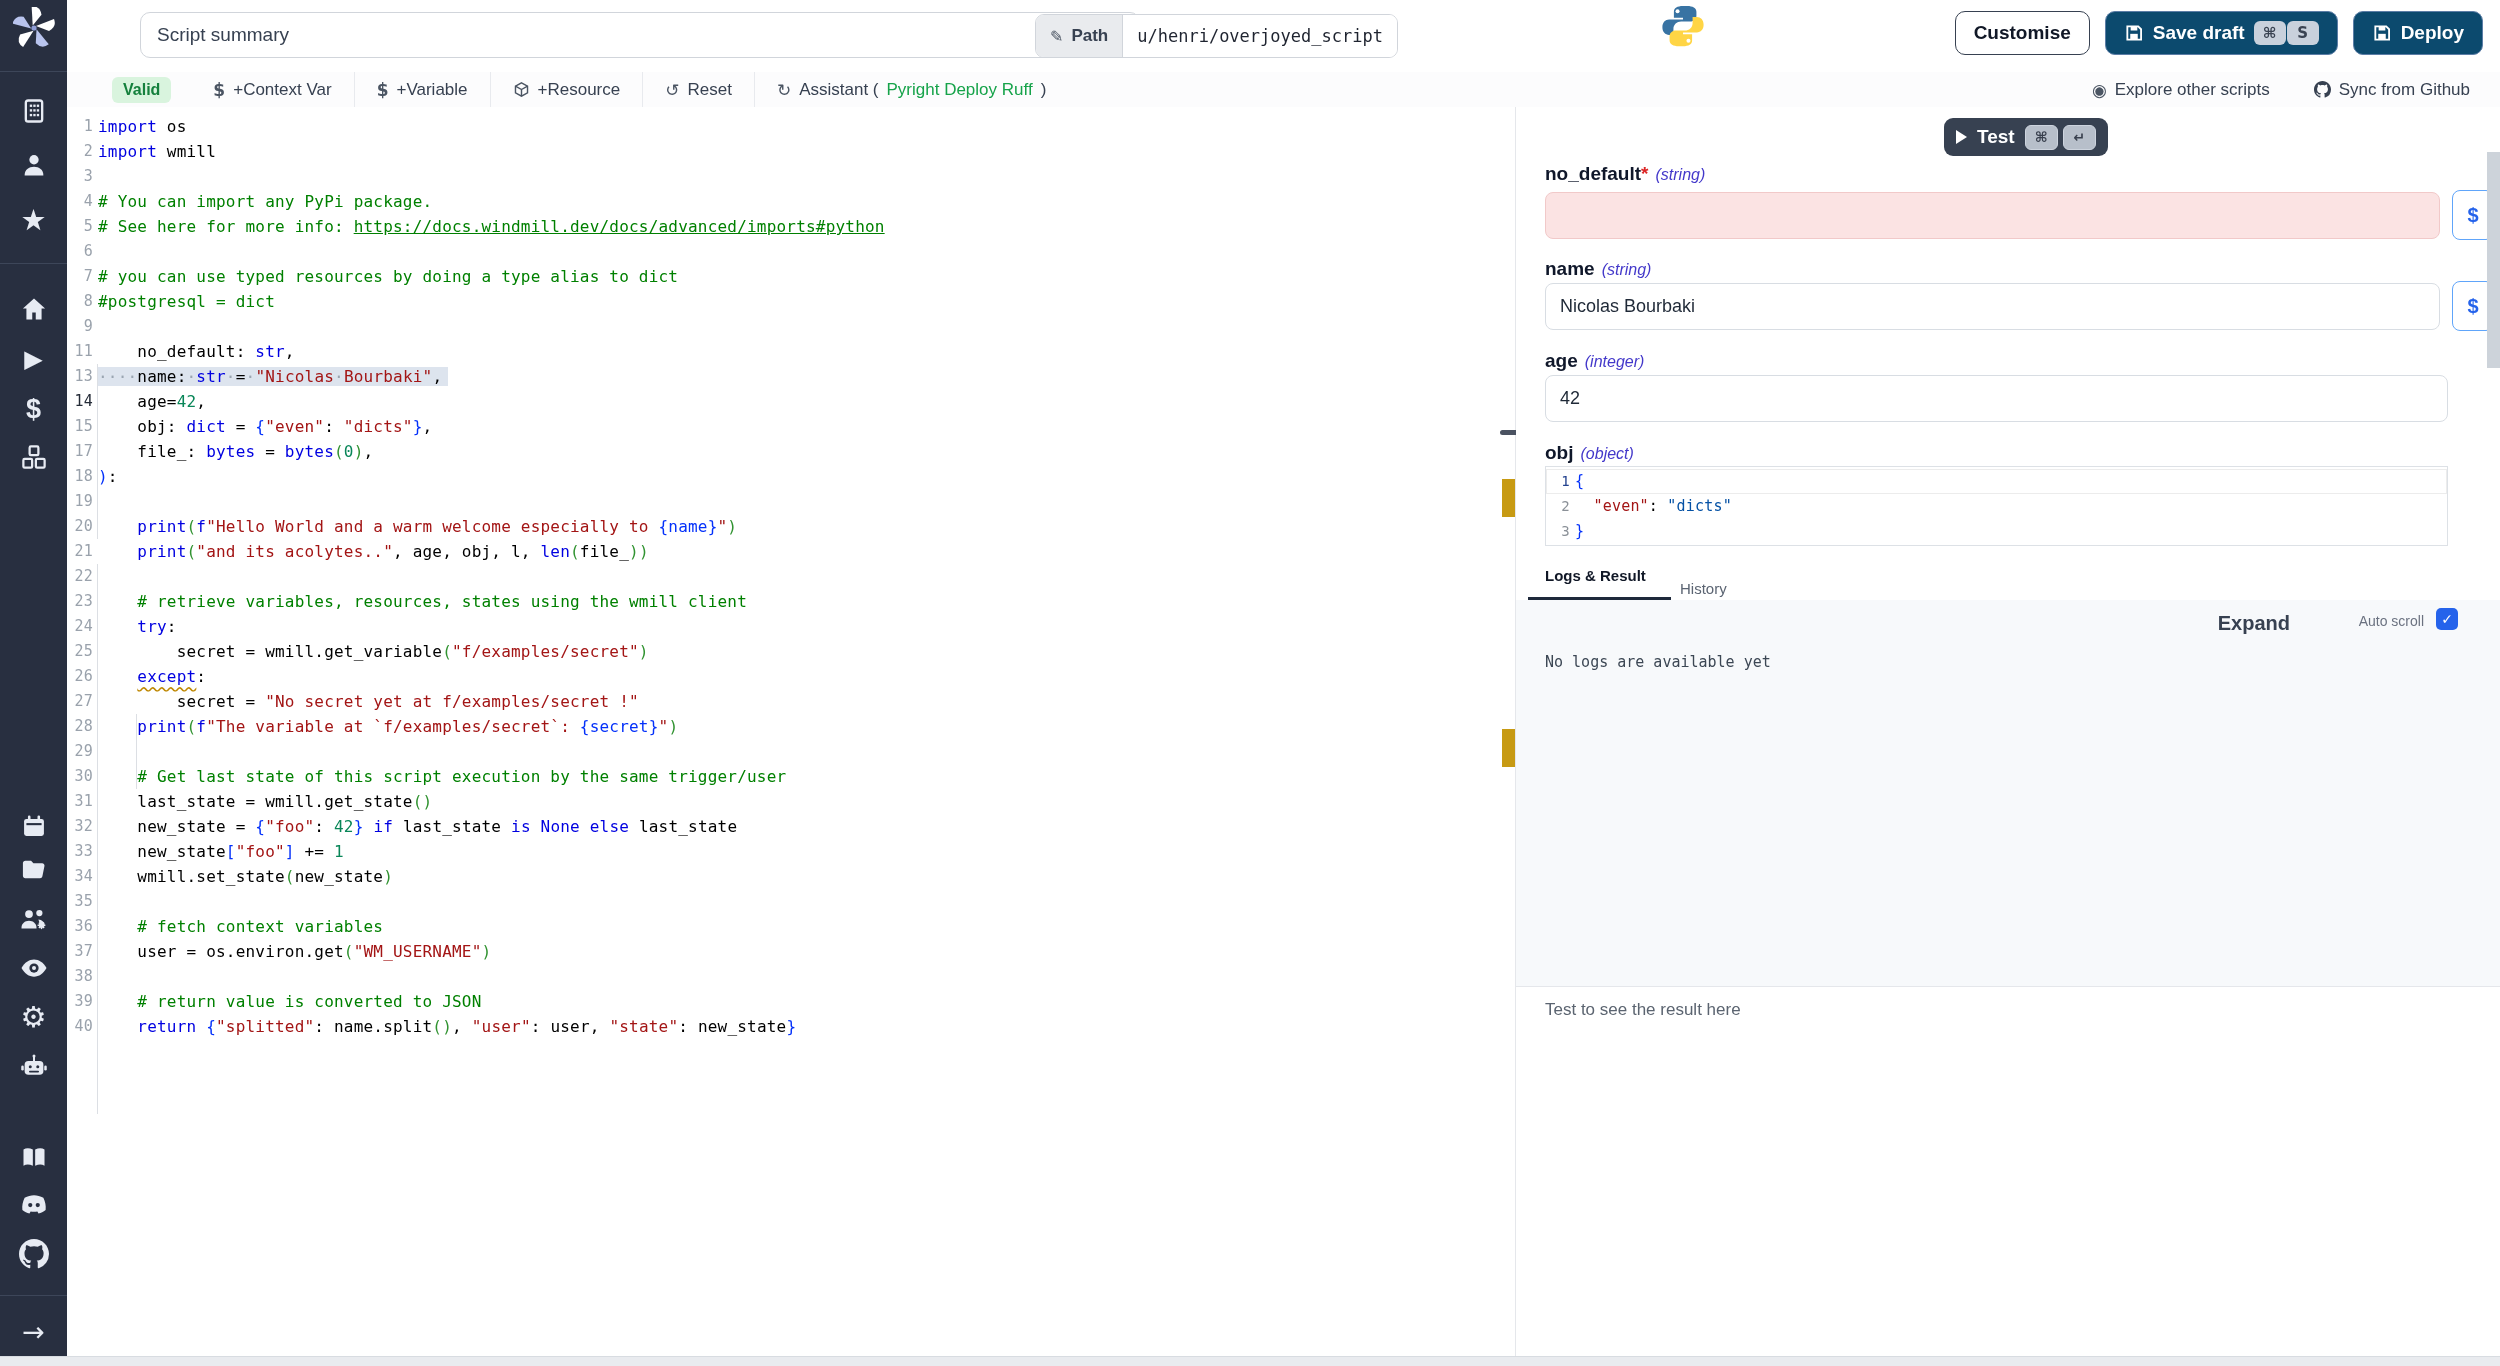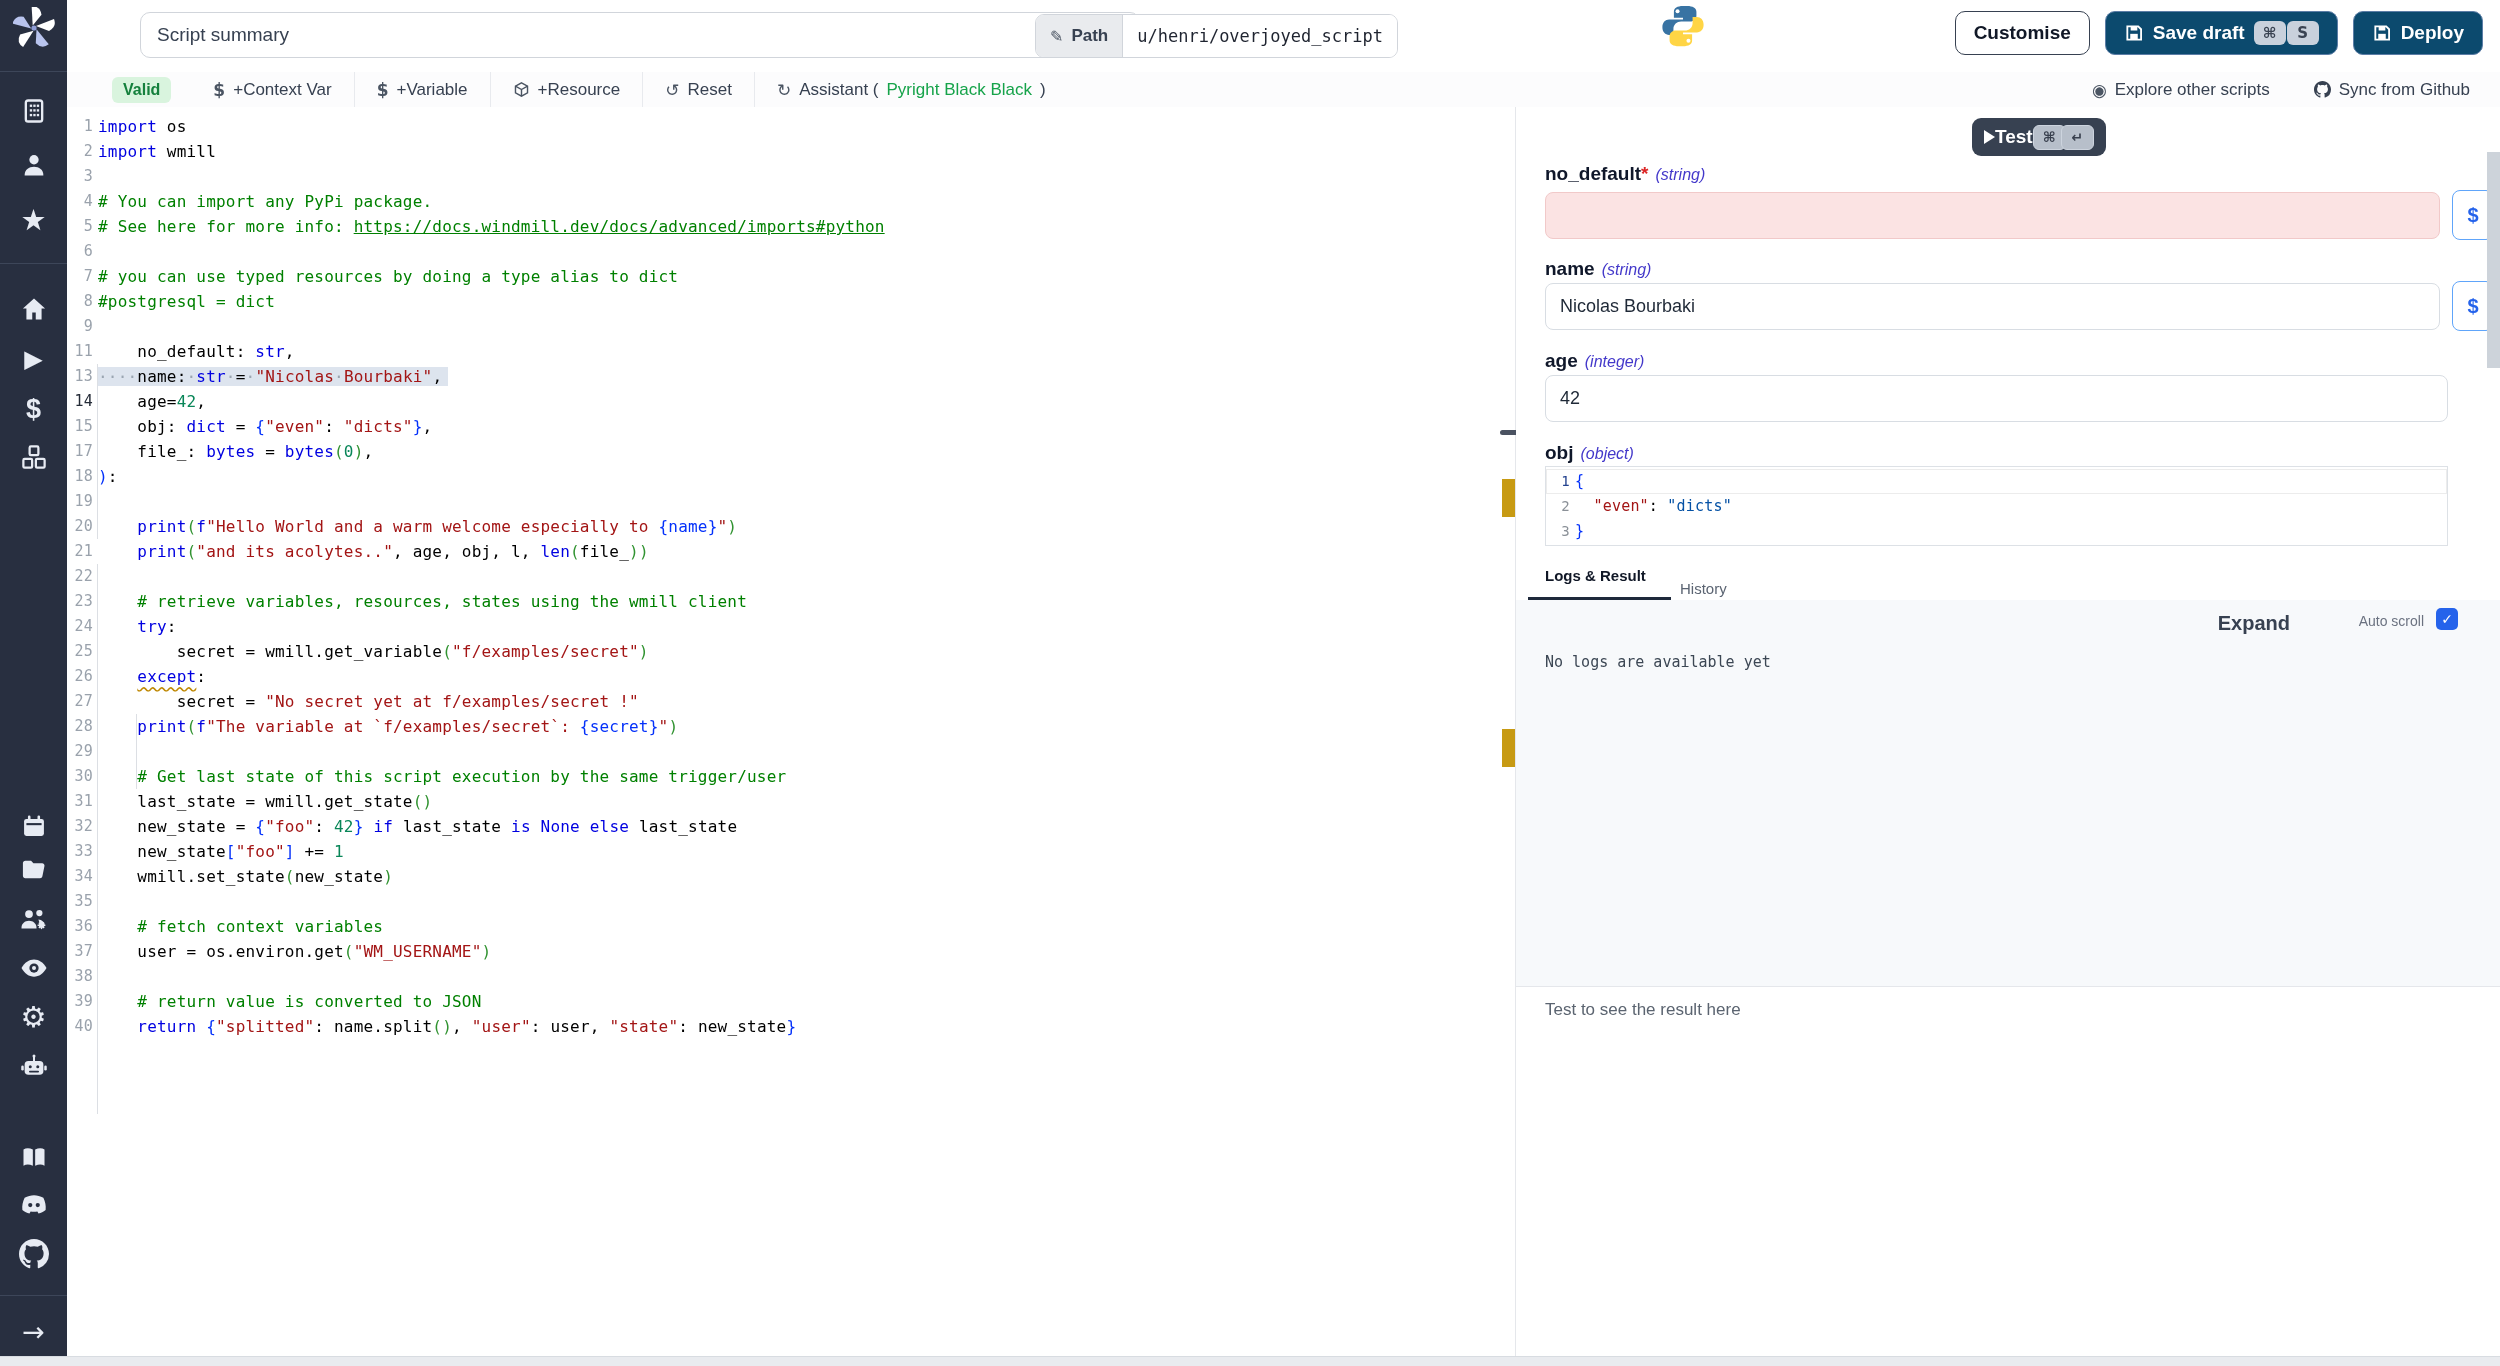--- a/index.html
+++ b/index.html
@@ -58,21 +58,21 @@
   .tk-kw.tk-sq{color:#0000e0;}
   .selbg{background:#dde4ee;padding-right:6px;}
   .guide{position:absolute;width:1px;background:#dcdfe4;}
   .ovr-marker{position:absolute;width:13px;height:38px;background:#c79a13;}
   #pane-divider{left:1515px;top:107px;width:1px;height:1259px;background:#e5e7eb;}
   #split-handle{left:1500px;top:430px;width:32px;height:5px;background:#4a5261;border-radius:3px;}
 
   
   #panel{left:1516px;top:107px;width:984px;height:1259px;background:#fff;}
   #test-btn{position:absolute;left:428px;top:11px;height:38px;background:#374151;border-radius:9px;display:flex;align-items:center;
-      gap:0;padding:0 12px;color:#fff;font-weight:bold;font-size:19px;cursor:pointer;margin-left:28px;}
+      gap:10px;padding:0 12px;color:#fff;font-weight:bold;font-size:19px;cursor:pointer;}
   #test-btn .kbd{background:#b7bfca;color:#39404e;border:1px solid #cdd4de;min-width:23px;height:23px;font-size:14px;}
   .play-tri{width:0;height:0;border-left:11px solid #fff;border-top:7px solid transparent;border-bottom:7px solid transparent;}
   .flabel{font-size:19px;font-weight:bold;color:#0f172a;}
   .freq{color:#dc2626;}
   .ftype{font-style:italic;color:#4338ca;font-size:16px;font-weight:normal;margin-left:7px;}
   .finput{position:absolute;height:47px;border:1px solid #d8dde3;border-radius:8px;font-size:18px;color:#1f2937;padding:0 14px;
       box-sizing:border-box;background:#fff;font-family:"Liberation Sans",sans-serif;outline:none;}
   .finput.error{background:#fbe3e3;border-color:#f1c9c9;}
   .dollar-btn{position:absolute;width:40px;height:48px;border:1.5px solid #60a5fa;border-radius:8px;color:#2563eb;font-size:20px;
       font-weight:bold;background:#fff;display:flex;align-items:center;justify-content:center;cursor:pointer;}
@@ -311,21 +311,21 @@
     </div>
     <div class="tsep"></div>
     <div class="tbtn">
       <span class="ticon">↺</span>
       <span>Reset</span>
     </div>
     <div class="tsep"></div>
     <div class="tbtn">
       <span class="ticon">↻</span>
       <span>Assistant (</span>
-        <span class="green">Pyright Black Black</span>
+        <span class="green">Pyright Deploy Ruff</span>
         <span>)</span>
     </div>
   </div>
   <div class="right">
     <div class="tbtn" style="padding:0;">
       <span class="ticon">◉</span>
       <span>Explore other scripts</span>
     </div>
     <div class="tbtn" style="padding:0;">
       <svg width="17" height="17" viewBox="0 0 24 24" fill="#374151">

